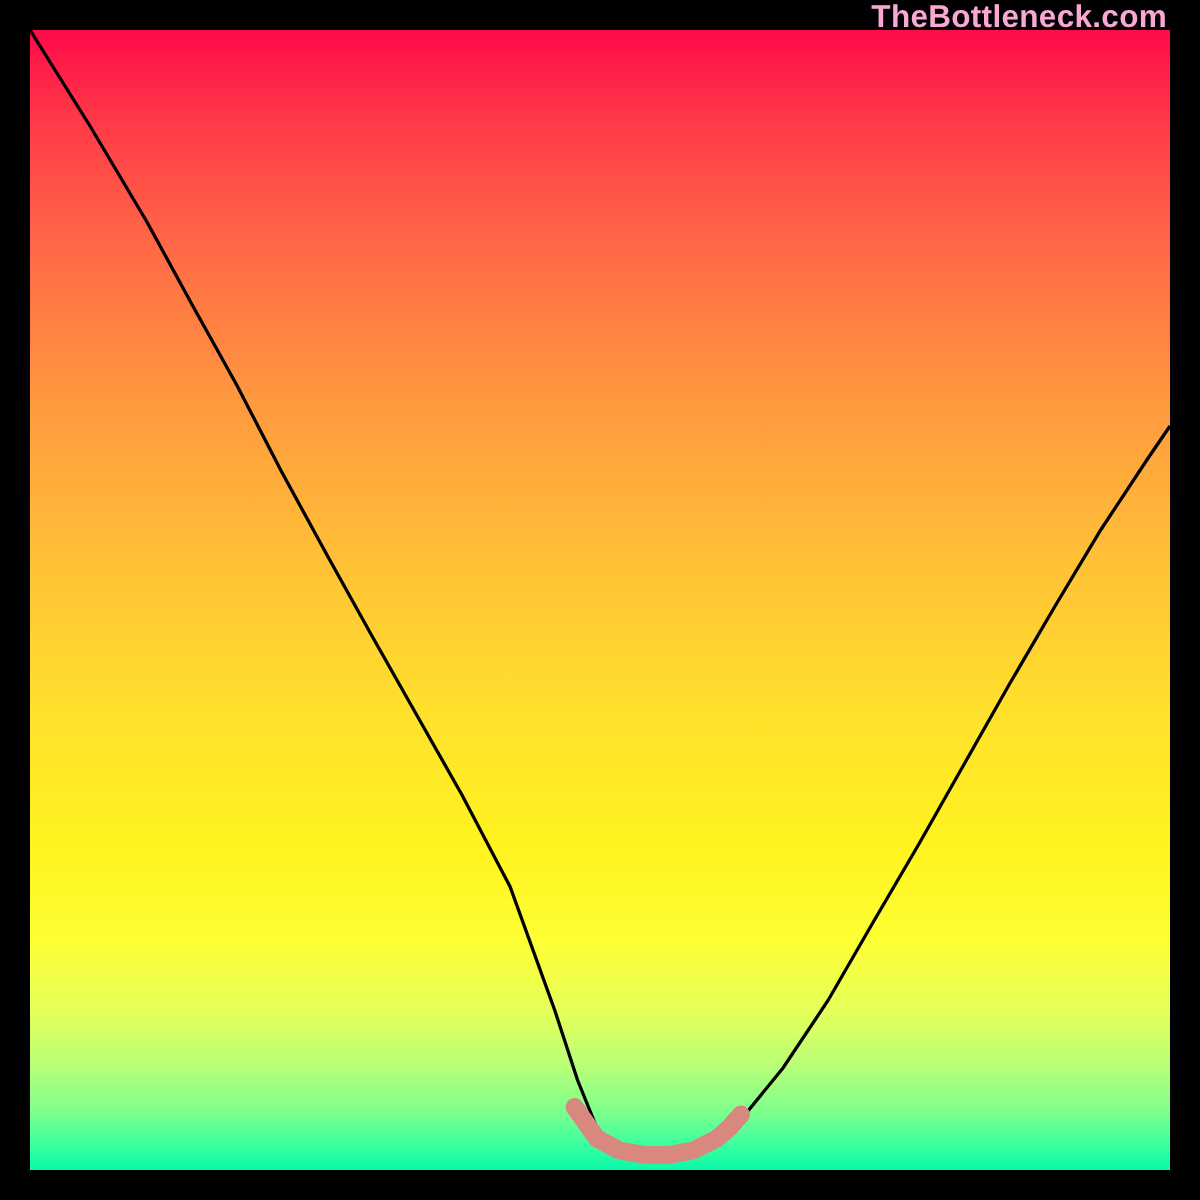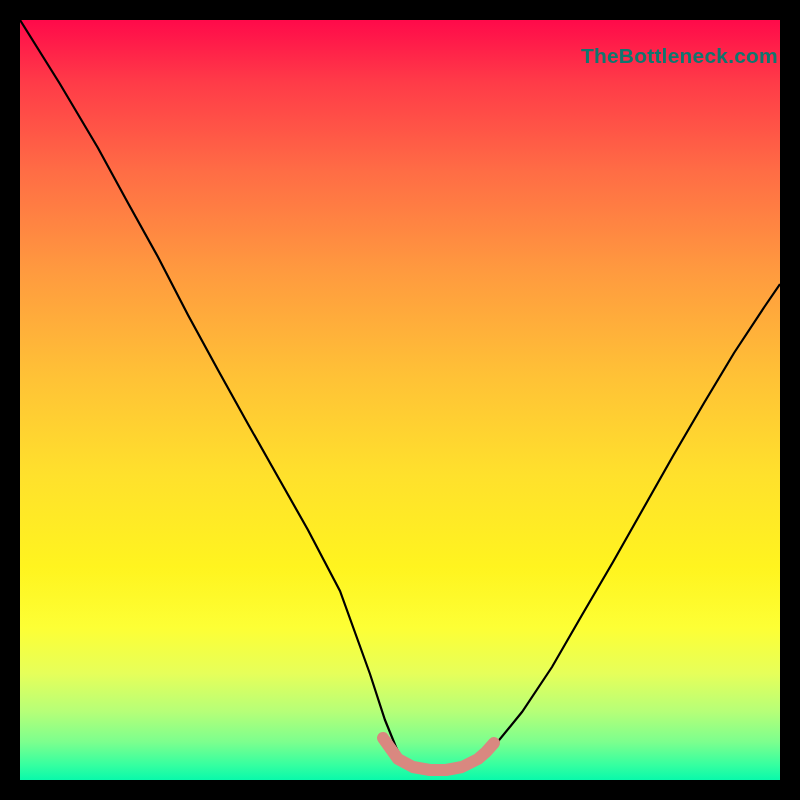--- a/index.html
+++ b/index.html
@@ -40,23 +40,22 @@
       #09f9ab 100%
     );
   }
   .watermark {
     position: absolute;
     top: 0px;
     right: 22px;
     font-family: Arial, Helvetica, sans-serif;
     font-size: 21px;
     font-weight: 600;
-    color: #0f766e;
+    color: #f9a8d4;
     letter-spacing: 0.2px;
-    margin-top: 44px;
   }
   svg.curves {
     position: absolute;
     left: 0;
     top: 0;
   }
 </style>
 </head>
 <body>
 

